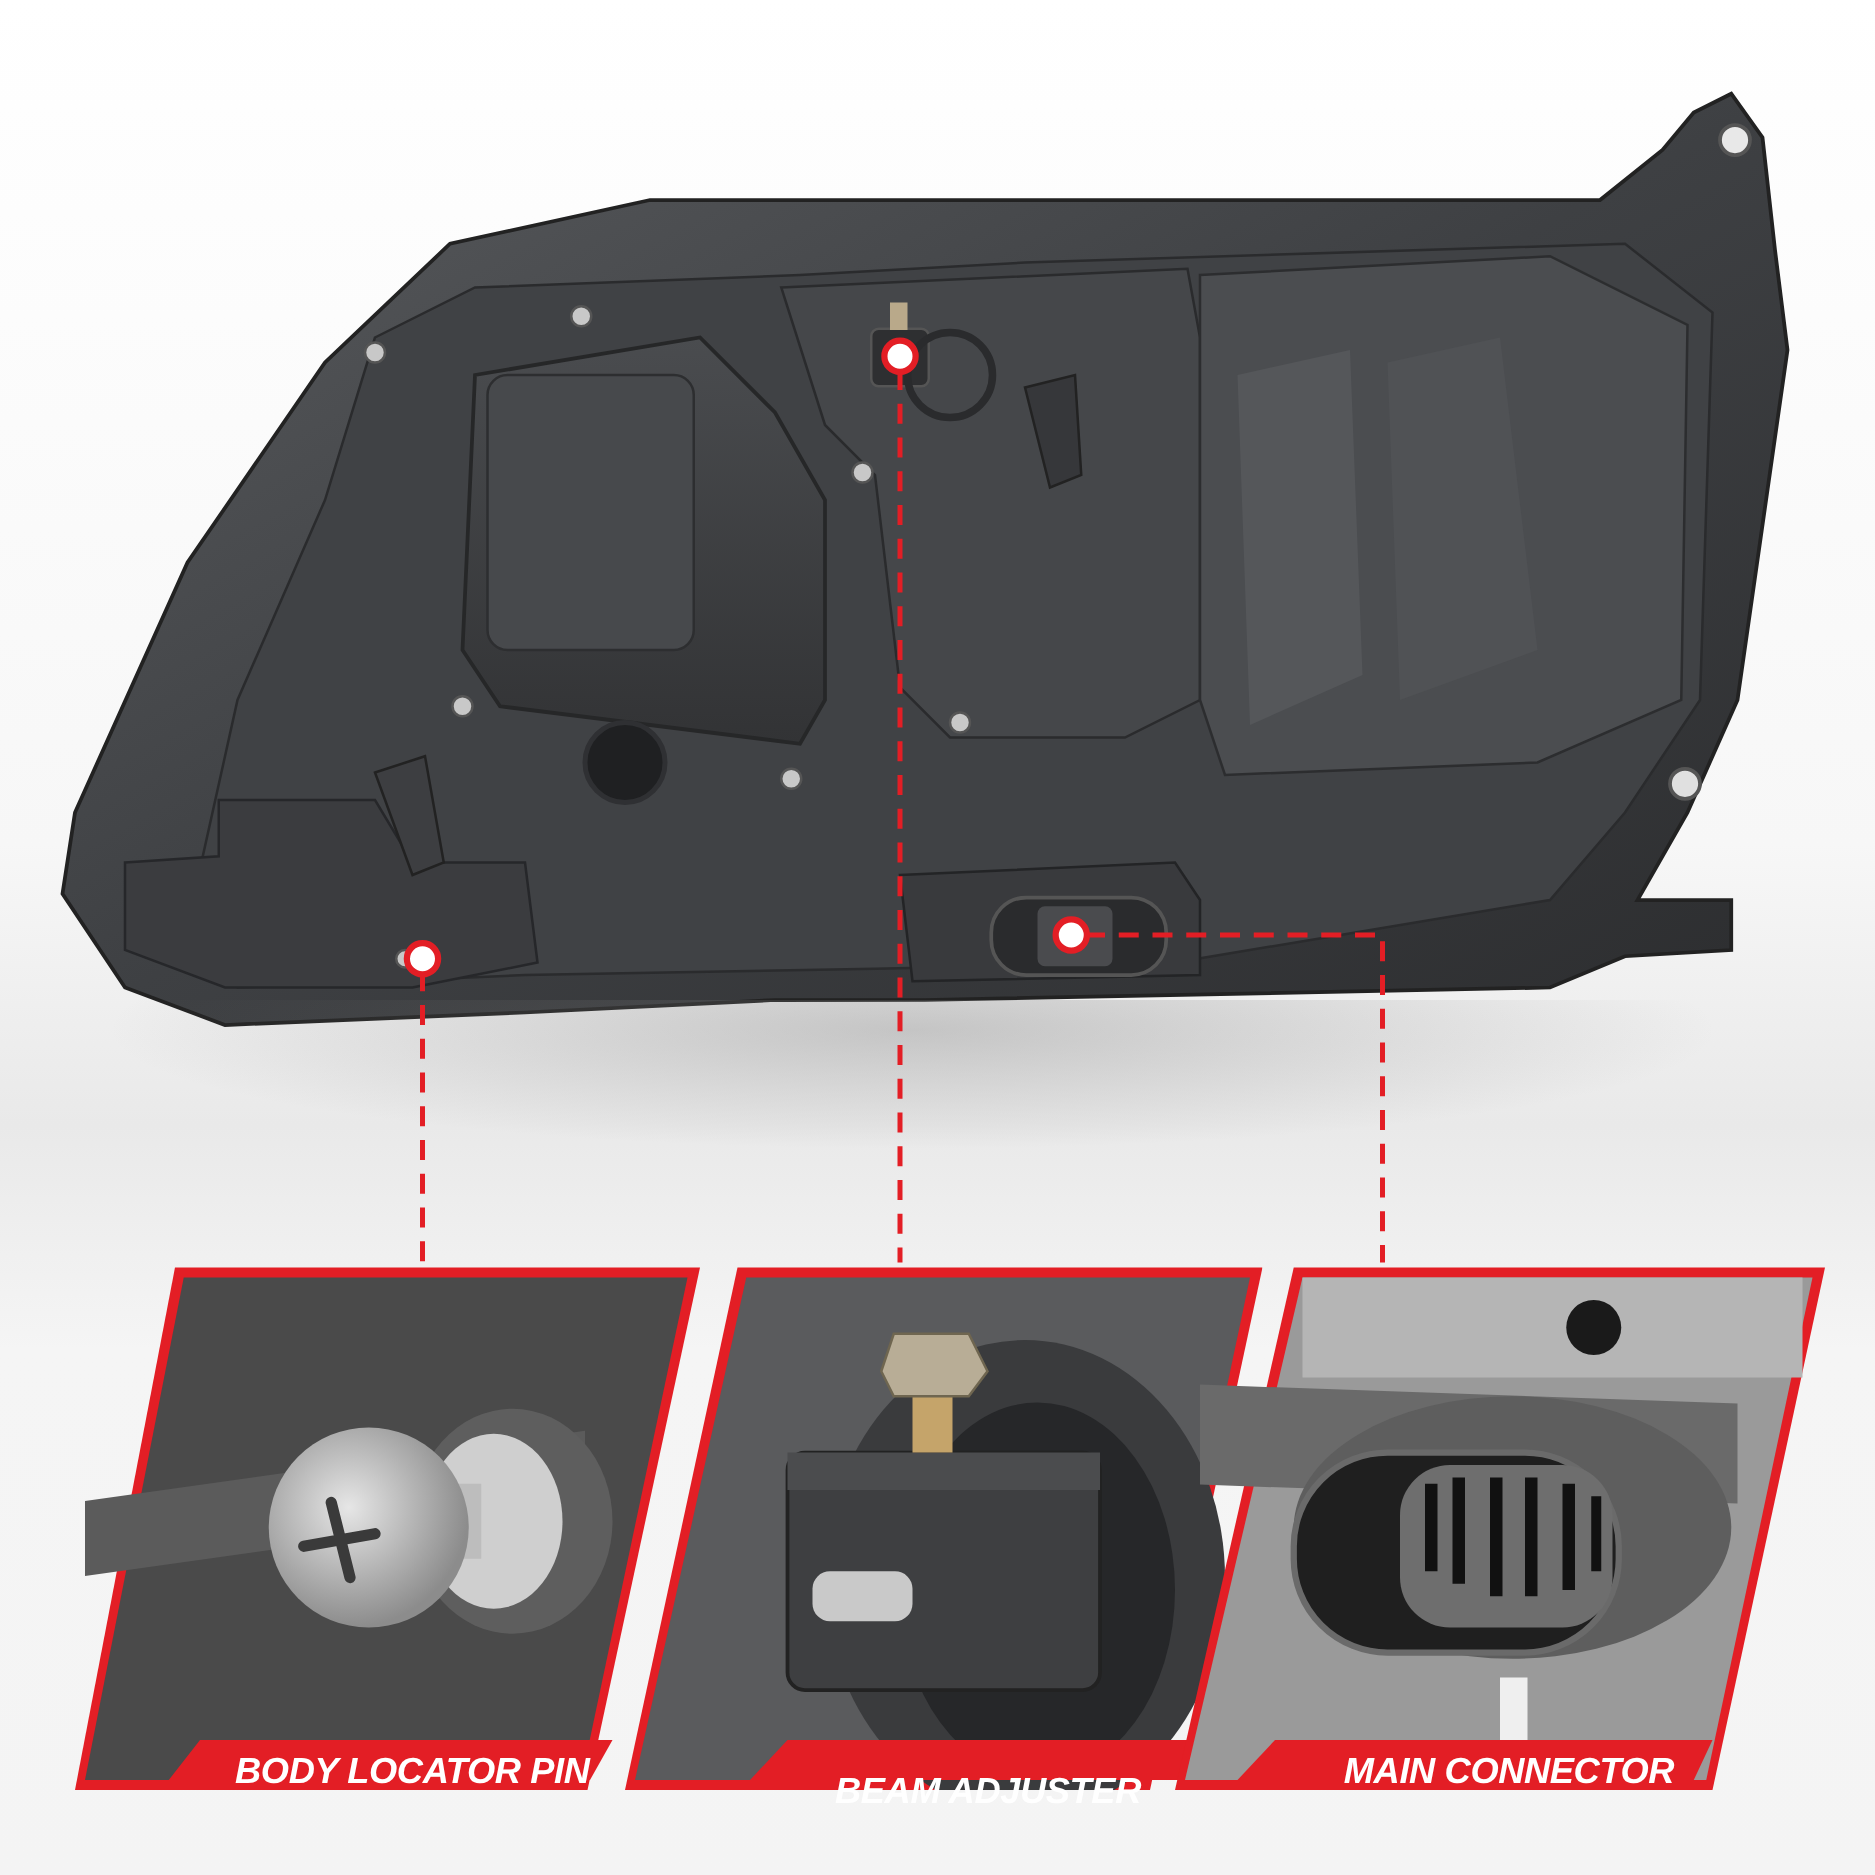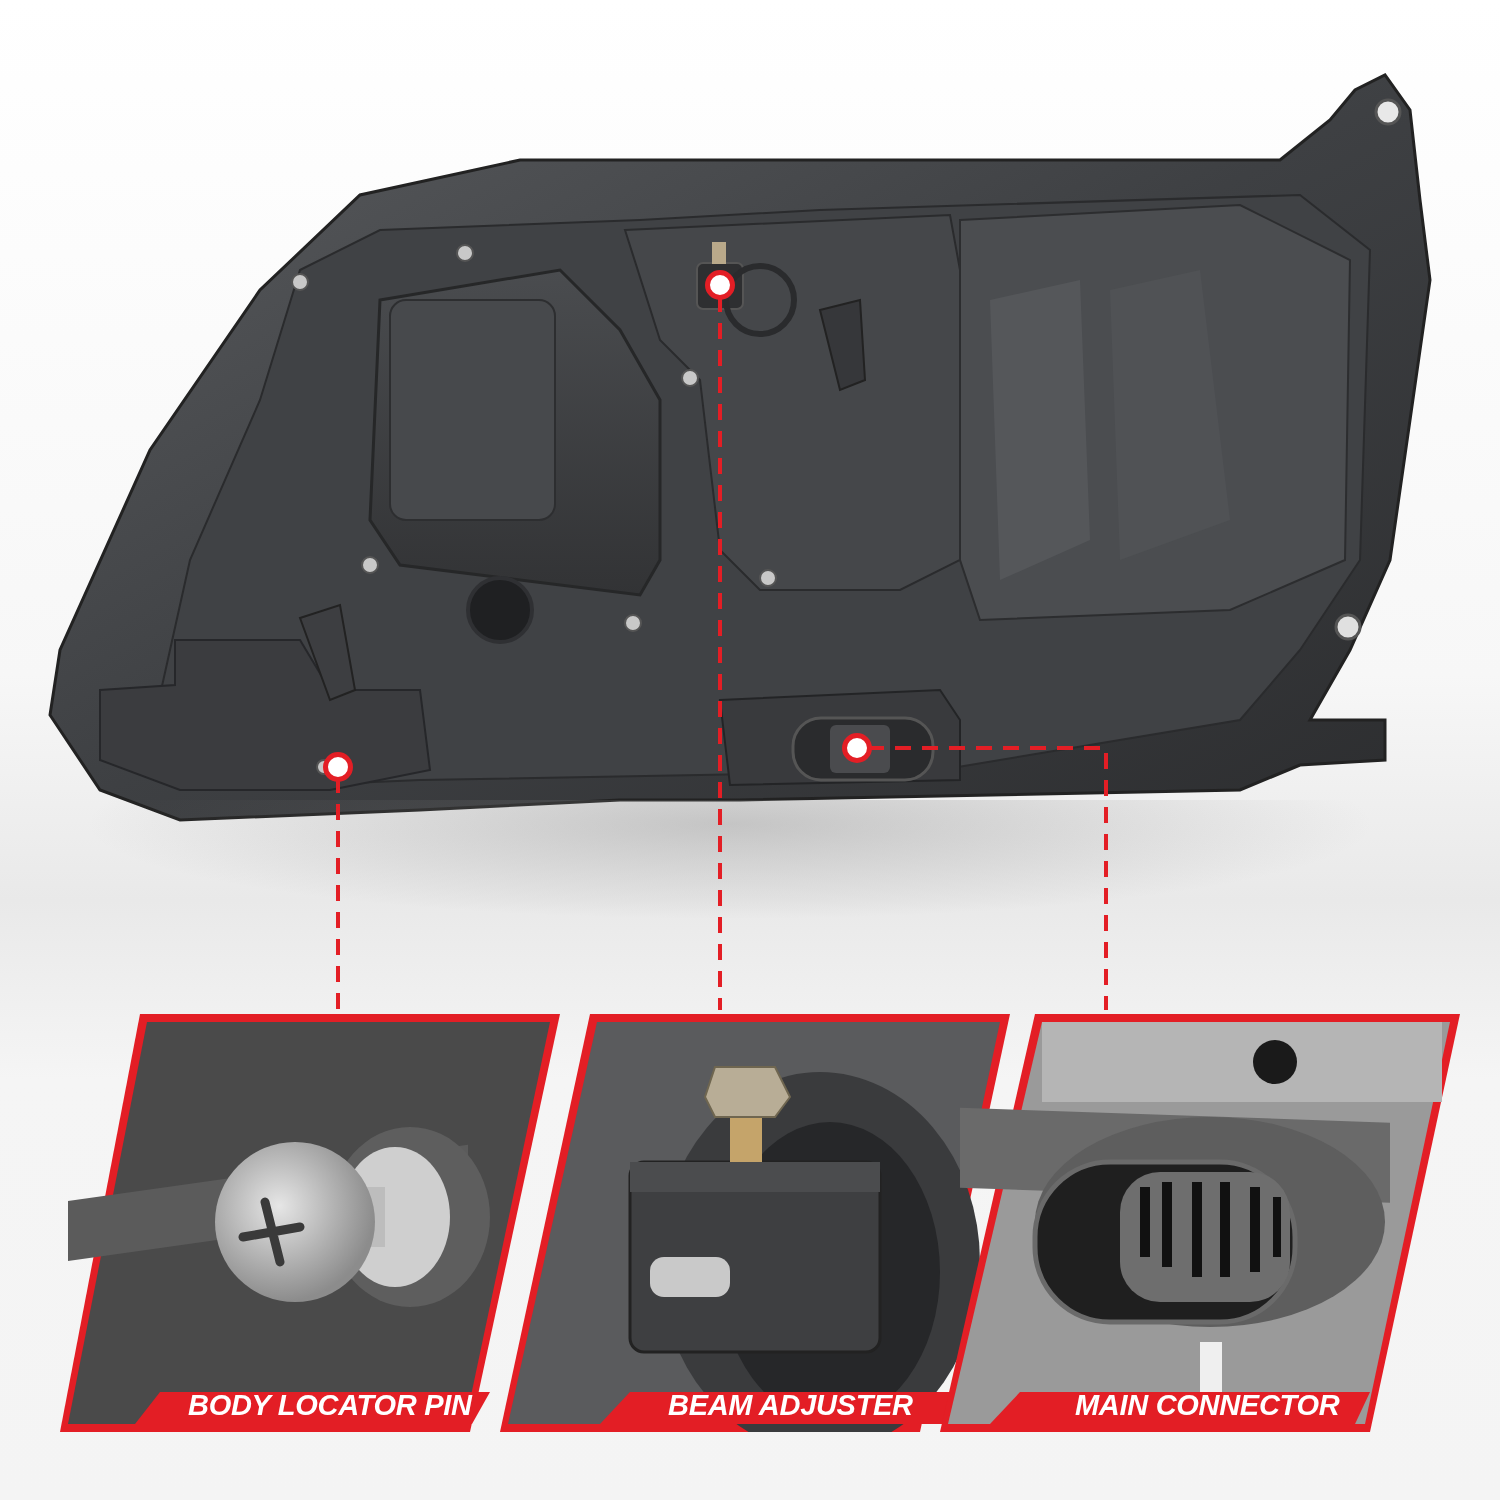--- a/index.html
+++ b/index.html
@@ -8,21 +8,21 @@
        font-family:"Liberation Sans",sans-serif;}
   .product{position:absolute;left:0;top:0;width:1500px;height:900px;}
   .reflection{position:absolute;left:80px;top:800px;width:1300px;height:120px;
        background:radial-gradient(ellipse at 50% 20%,rgba(120,120,120,.35),rgba(255,255,255,0) 70%);}
   .marker{position:absolute;width:20px;height:20px;border-radius:50%;background:#fff;
        border:5px solid #e31e25;box-sizing:content-box;transform:translate(-50%,-50%);}
   .lead{position:absolute;}
   .panel{position:absolute;top:1012px;height:410px;}
   .panel svg{position:absolute;left:0;top:0;}
   .panel-label{position:absolute;color:#fff;font-weight:bold;font-style:italic;
-       font-size:29px;letter-spacing:-0.3px;white-space:nowrap;}
+       font-size:29px;letter-spacing:-0.3px;white-space:nowrap;margin-top:12px;}
 </style>
 </head>
 <body>
 
 <div class="product">
   <svg width="1500" height="900" viewBox="0 0 1500 900">
     <defs>
       <linearGradient id="hg" x1="0" y1="0" x2="1" y2="1">
         <stop offset="0" stop-color="#5a5c5f"></stop>
         <stop offset="0.5" stop-color="#3e4043"></stop>
@@ -116,21 +116,21 @@
     <polygon points="97,10 500,10 415,412 8,412" fill="#5a5b5d"></polygon>
     <ellipse cx="320" cy="250" rx="160" ry="190" fill="#3a3b3d"></ellipse>
     <ellipse cx="330" cy="260" rx="110" ry="150" fill="#262729"></ellipse>
     <rect x="130" y="150" width="250" height="190" rx="14" fill="#3e3f41" stroke="#222" stroke-width="3"></rect>
     <rect x="130" y="150" width="250" height="30" fill="#4b4c4e"></rect>
     <rect x="230" y="95" width="32" height="55" fill="#c5a46a"></rect>
     <polygon points="215,55 275,55 290,85 275,105 215,105 205,85" fill="#b8ad96" stroke="#6f6650" stroke-width="2"></polygon>
     <rect x="150" y="245" width="80" height="40" rx="14" fill="#c9c9c9"></rect>
     <polygon points="130,380 460,380 445,412 100,412" fill="#e31e25"></polygon>
   </svg>
-  <div class="panel-label" style="left:168px;top:377px;">BEAM ADJUSTER</div>
+  <div class="panel-label" style="left:168px;top:393px;">BEAM ADJUSTER</div>
 </div>
 
 <div class="panel" style="left:940px;width:520px;text-align:center;">
   <svg width="520" height="420">
     <polygon points="95,2 520,2 430,420 0,420" fill="#e31e25"></polygon>
     <polygon points="102,10 510,10 425,412 8,412" fill="#9a9a9a"></polygon>
     <rect x="102" y="10" width="400" height="80" fill="#b5b5b5"></rect>
     <circle cx="335" cy="50" r="22" fill="#1a1a1a"></circle>
     <rect x="20" y="95" width="430" height="80" fill="#6a6a6a" transform="skewY(2)"></rect>
     <ellipse cx="270" cy="210" rx="175" ry="105" fill="#5e5e5e"></ellipse>

